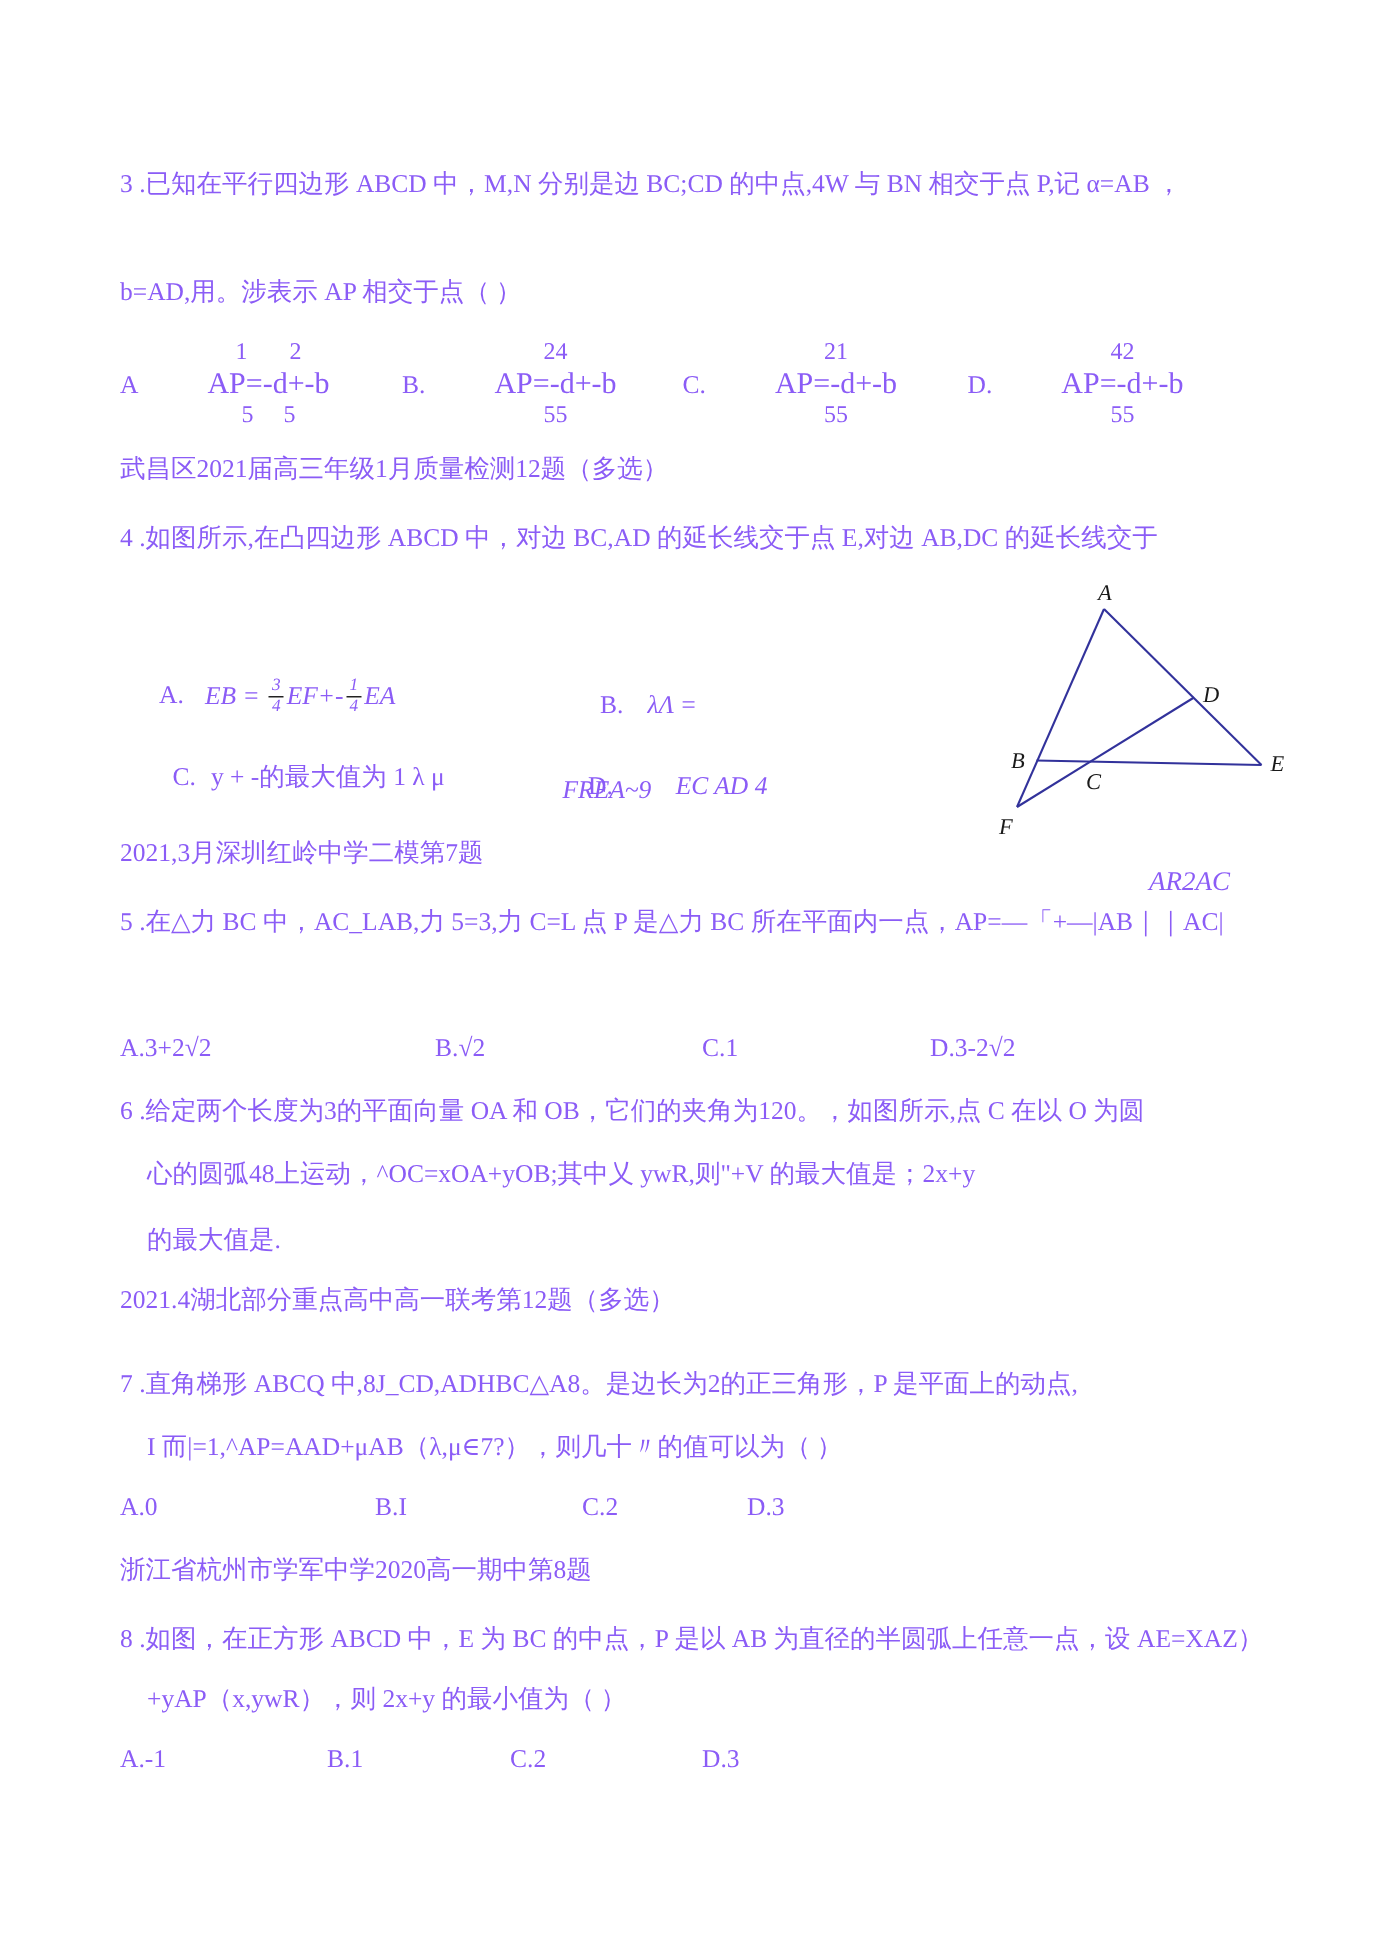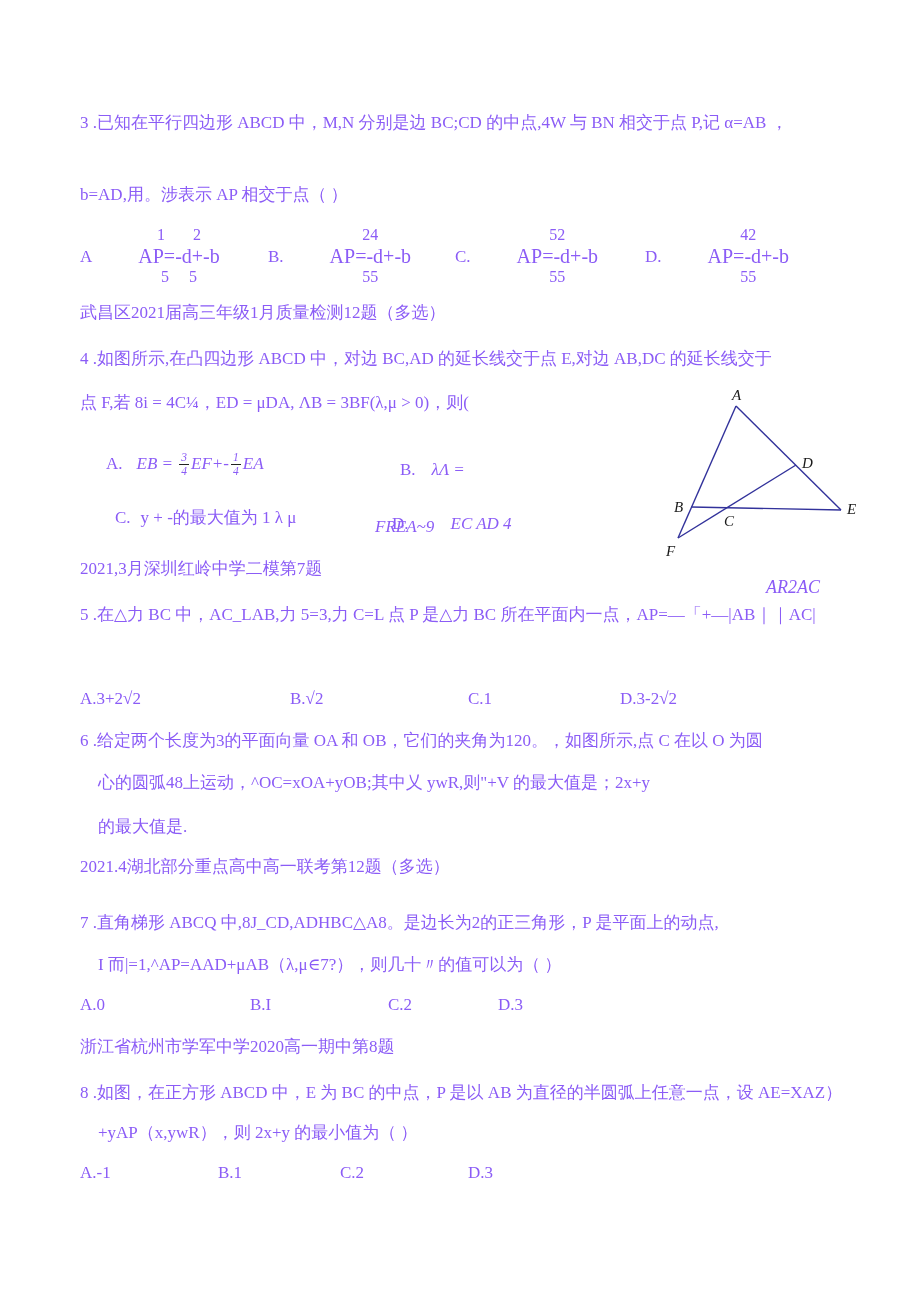--- a/index.html
+++ b/index.html
@@ -73,39 +73,38 @@
     <span class="stack">
       <span class="num">24</span>
       <span class="body">AP=-d+-b</span>
       <span class="den">55</span>
     </span>
   </div>
 
   <div class="q3opt" style="left:455px; top:226px;">
     <span class="opt-label">C.</span>
     <span class="stack">
-      <span class="num">52</span>
+      <span class="num">21</span>
       <span class="body">AP=-d+-b</span>
       <span class="den">55</span>
     </span>
   </div>
 
   <div class="q3opt" style="left:645px; top:226px;">
     <span class="opt-label">D.</span>
     <span class="stack">
       <span class="num">42</span>
       <span class="body">AP=-d+-b</span>
       <span class="den">55</span>
     </span>
   </div>
 
   <div class="line" style="left:80px; top:302px;">武昌区2021届高三年级1月质量检测12题（多选）</div>
 
   <div class="line" style="left:80px; top:348px;">4 .如图所示,在凸四边形 ABCD 中，对边 BC,AD 的延长线交于点 E,对边 AB,DC 的延长线交于</div>
-  <div class="line" style="left:80px; top:392px;">点 F,若 8i = 4C¼，ED = μDA, ΛB = 3BF(λ,μ &gt; 0)，则(</div>
 
   <div class="line" style="left:90px; top:430px;">
     <span>A.</span><span class="math" style="margin-left:14px;"><span>EB = </span><span class="frac"><span class="fn">3</span><span class="fd">4</span></span><span>EF+-</span><span class="frac"><span class="fn">1</span><span class="fd">4</span></span><span>EA</span></span>
   </div>
 
   <div class="line" style="left:383px; top:438px;">
     <span>B.</span><span class="math" style="margin-left:16px;">λΛ =</span>
   </div>
 
   <div class="line" style="left:98px; top:486px;">

